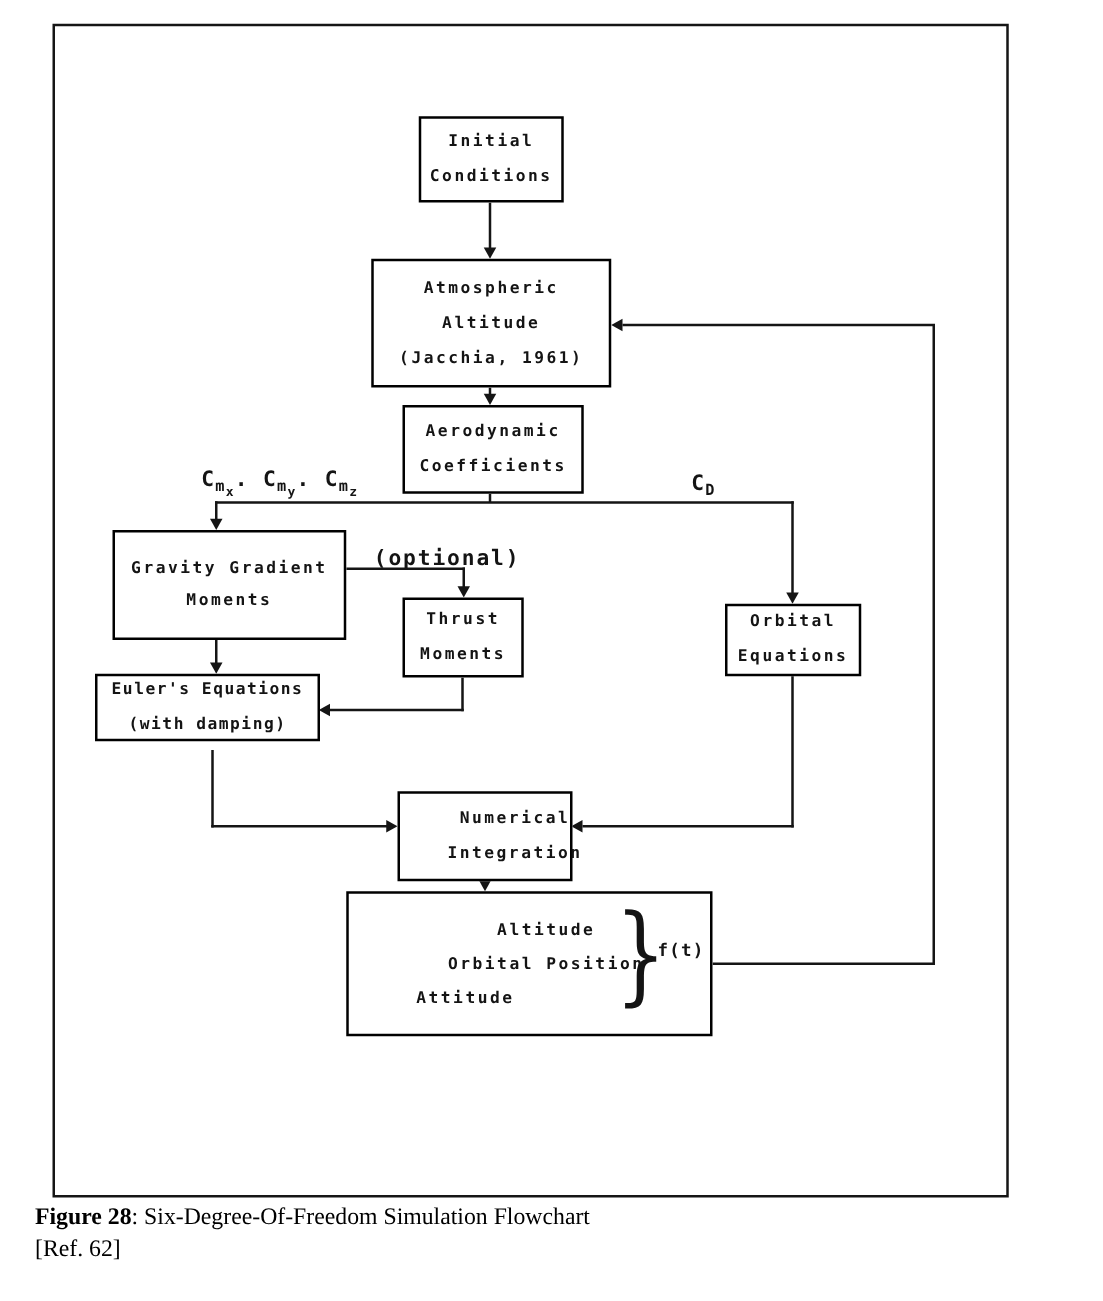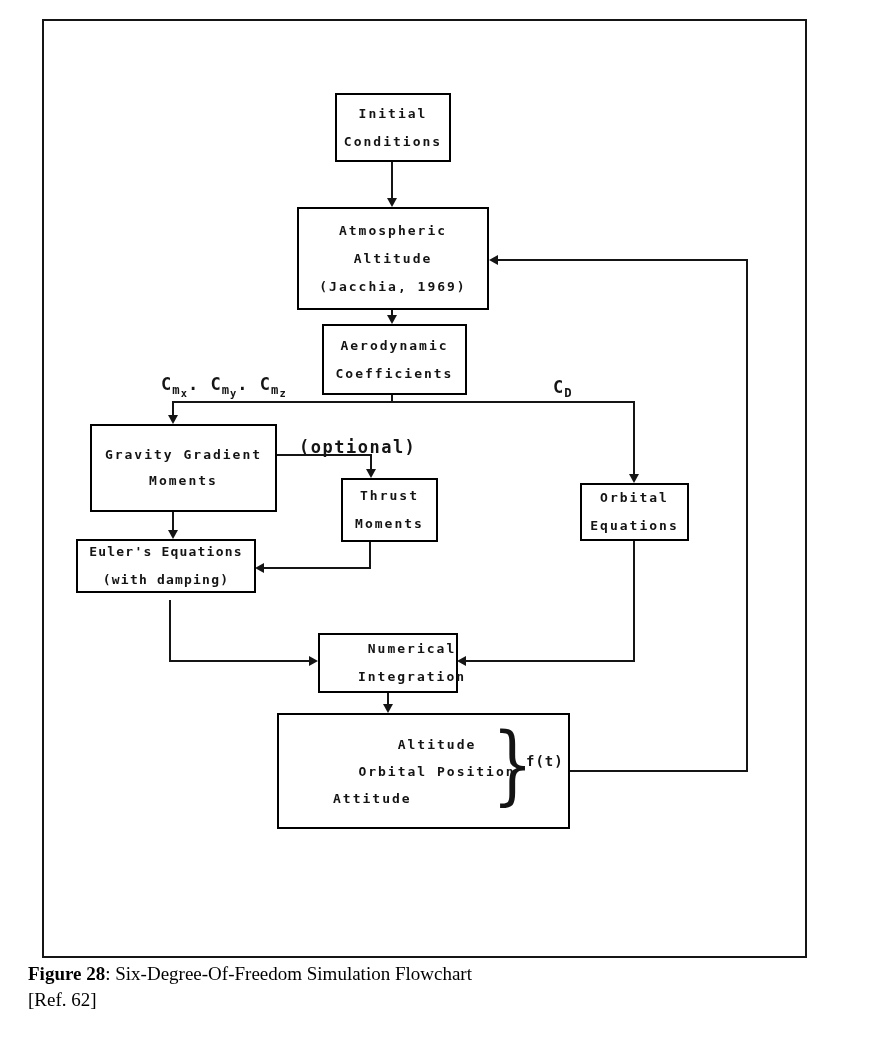--- a/index.html
+++ b/index.html
@@ -87,49 +87,49 @@
   <div class="ah ah-left" style="left:489px;top:255px;"></div>
 
   <div class="node" style="left:335px;top:93px;width:116px;height:69px;">
     <div>Initial</div>
     <div>Conditions</div>
   </div>
 
   <div class="node" style="left:297px;top:207px;width:192px;height:103px;">
     <div>Atmospheric</div>
     <div>Altitude</div>
-    <div>(Jacchia, 1969)</div>
+    <div>(Jacchia, 1961)</div>
   </div>
 
   <div class="node" style="left:322px;top:324px;width:145px;height:71px;">
     <div>Aerodynamic</div>
     <div>Coefficients</div>
   </div>
 
   <div class="node" style="left:90px;top:424px;width:187px;height:88px;line-height:26px;">
     <div>Gravity Gradient</div>
     <div>Moments</div>
   </div>
 
-  <div class="node" style="left:322px;top:478px;width:97px;height:64px;margin-left:19px;">
+  <div class="node" style="left:322px;top:478px;width:97px;height:64px;">
     <div>Thrust</div>
     <div>Moments</div>
   </div>
 
   <div class="node" style="left:580px;top:483px;width:109px;height:58px;">
     <div>Orbital</div>
     <div>Equations</div>
   </div>
 
   <div class="node" style="left:76px;top:539px;width:180px;height:54px;letter-spacing:1.2px;">
     <div>Euler's Equations</div>
     <div>(with damping)</div>
   </div>
 
-  <div class="node" style="left:318px;top:633px;width:140px;height:60px;padding-left:48px;">
+  <div class="node" style="left:318px;top:633px;width:140px;height:72px;padding-left:48px;">
     <div>Numerical</div>
     <div>Integration</div>
   </div>
 
   <div class="node" style="left:277px;top:713px;width:293px;height:116px;align-items:flex-start;padding-left:54px;line-height:27px;">
     <div style="width:208px;text-align:center;">Altitude</div>
     <div style="width:208px;text-align:center;">Orbital Position</div>
     <div style="width:208px;text-align:left;">Attitude</div>
   </div>
 

